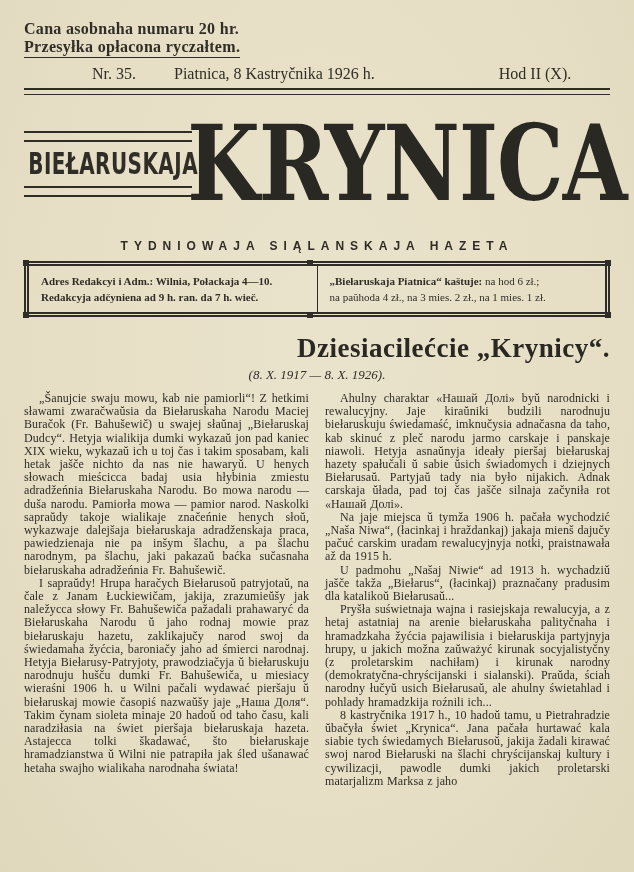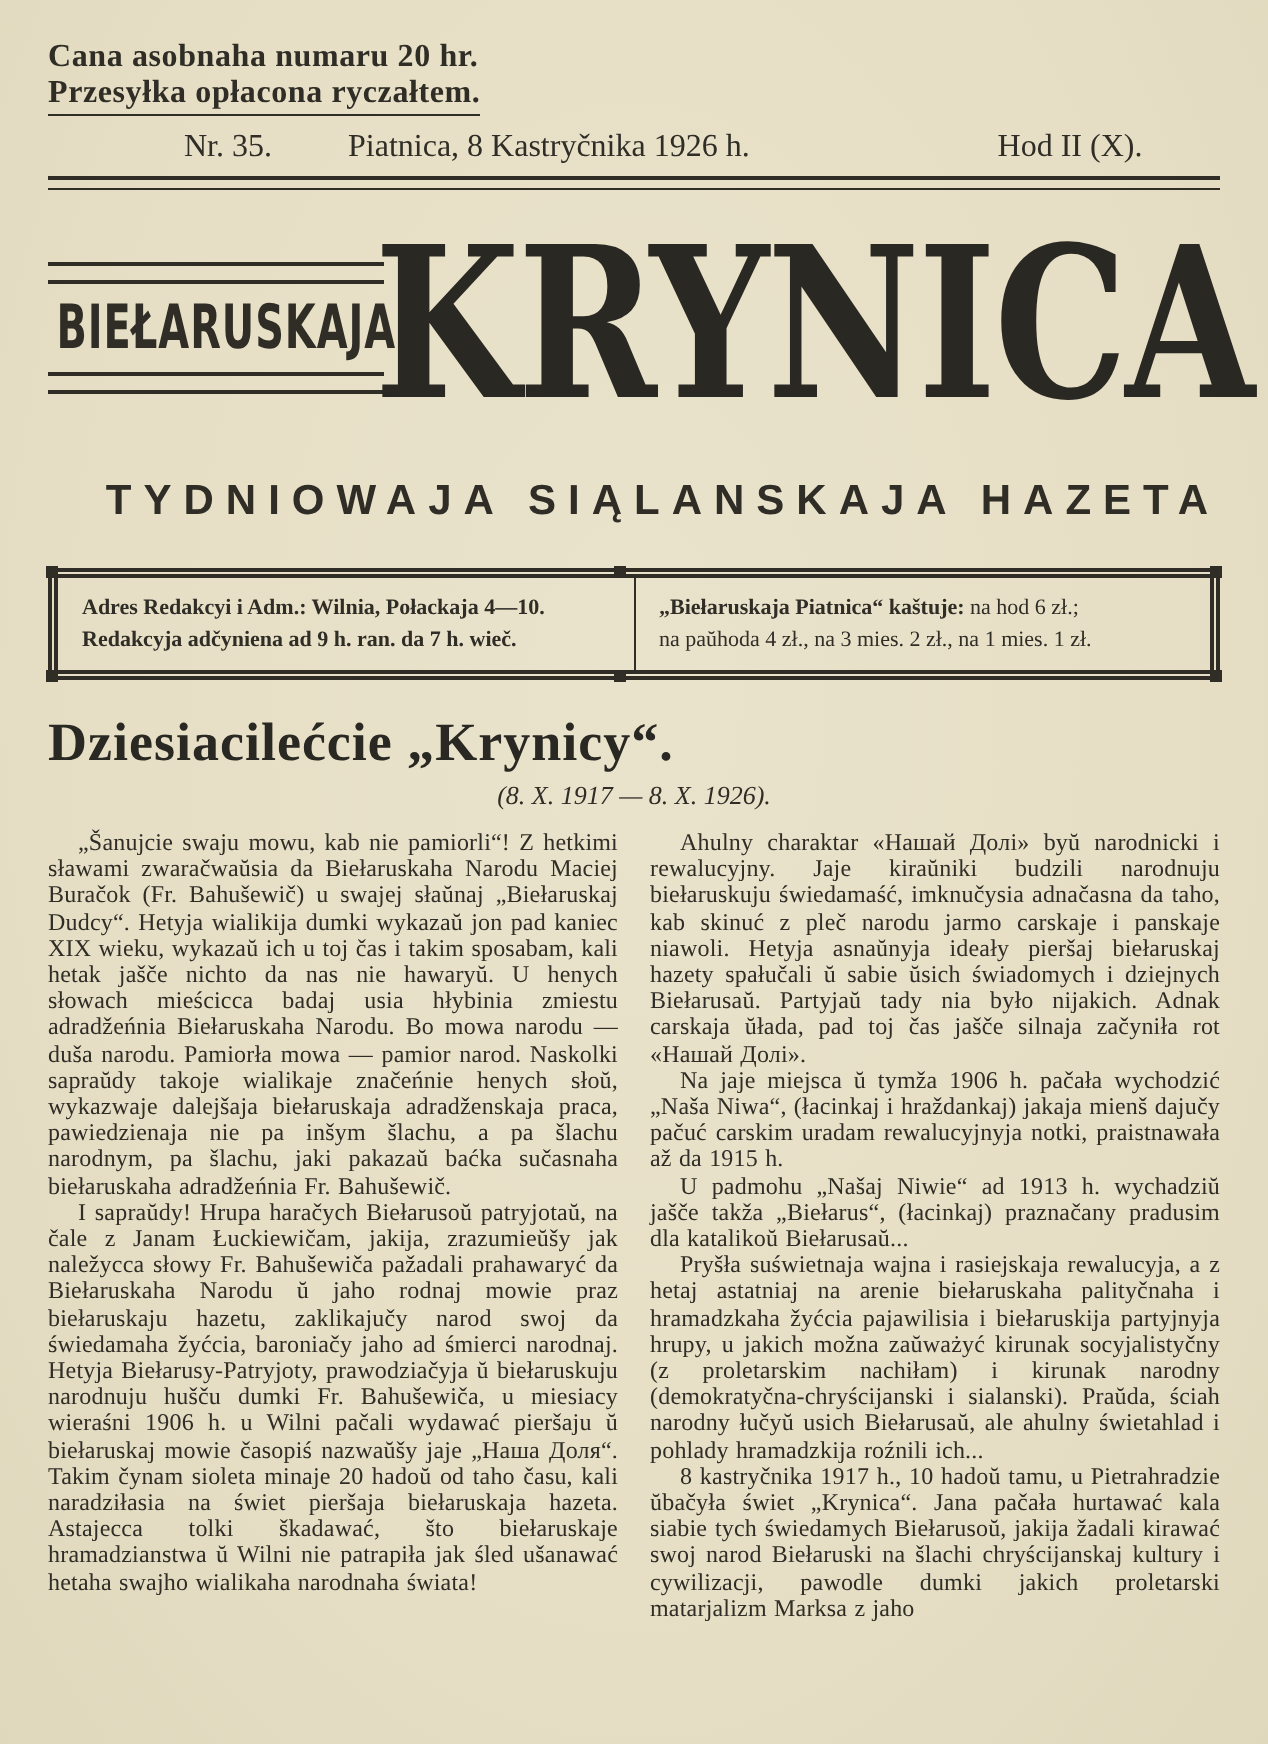--- a/index.html
+++ b/index.html
@@ -35,36 +35,36 @@
     padding:10px 0;white-space:nowrap;
   }
   .mast-main{
     flex:1;text-align:center;
     font-family:"DejaVu Serif", serif;font-weight:bold;
     font-size:82px;letter-spacing:-1px;line-height:1;
     transform:scale(1.02,1.28);transform-origin:55% 55%;
     white-space:nowrap;color:#2a2822;
   }
   .subtitle{
-    margin-top:16px;text-align:right;
+    margin-top:16px;text-align:center;
     font-family:"Liberation Sans", sans-serif;font-weight:bold;
-    font-size:21px;letter-spacing:6px;white-space:nowrap;color:#2f2d26;
+    font-size:12px;letter-spacing:6px;white-space:nowrap;color:#2f2d26;
   }
   
-  .boxes{position:relative;margin-top:21px;display:flex;border-top:5px double #2f2d26;border-bottom:5px double #2f2d26;}
+  .boxes{position:relative;margin-top:8px;display:flex;border-top:5px double #2f2d26;border-bottom:5px double #2f2d26;}
   .box-cell{flex:1;padding:7px 8px 7px 12px;font-size:11px;line-height:16px;box-sizing:border-box;}
   .box-cell.left{border-left:5px double #2f2d26;border-right:1.5px solid #2f2d26;font-weight:bold;}
   .box-cell.right{border-right:5px double #2f2d26;}
   .b{font-weight:bold;}
   .orn{position:absolute;width:6px;height:6px;background:#2f2d26;}
   .orn.tl{top:-6px;left:-1px;}  .orn.tr{top:-6px;right:-1px;}
   .orn.bl{bottom:-6px;left:-1px;}.orn.br{bottom:-6px;right:-1px;}
   .orn.tm{top:-6px;left:calc(50% - 10px);} .orn.bm{bottom:-6px;left:calc(50% - 10px);}
   
-  .headline{margin-top:16px;text-align:left;font-size:27px;font-weight:bold;letter-spacing:.5px;color:#2a2822;}
+  .headline{margin-top:16px;text-align:right;font-size:27px;font-weight:bold;letter-spacing:.5px;color:#2a2822;}
   .dateline{margin-top:3px;text-align:center;font-style:italic;font-size:13px;}
   .cols{display:flex;gap:16px;margin-top:9px;justify-content:center;}
   .col{flex:1;min-width:0;}
   .col p{margin:0;font-size:12px;line-height:13.2px;text-align:justify;text-indent:15px;letter-spacing:.1px;word-spacing:.5px;}
 </style>
 </head>
 <body>
 
 <div class="page">
 

